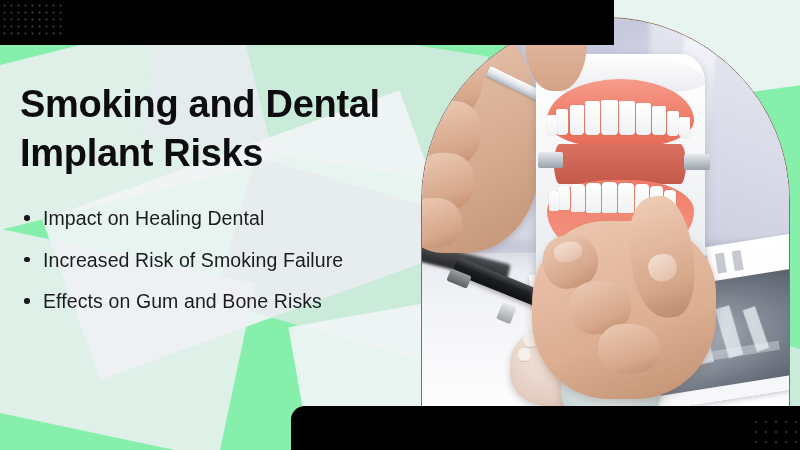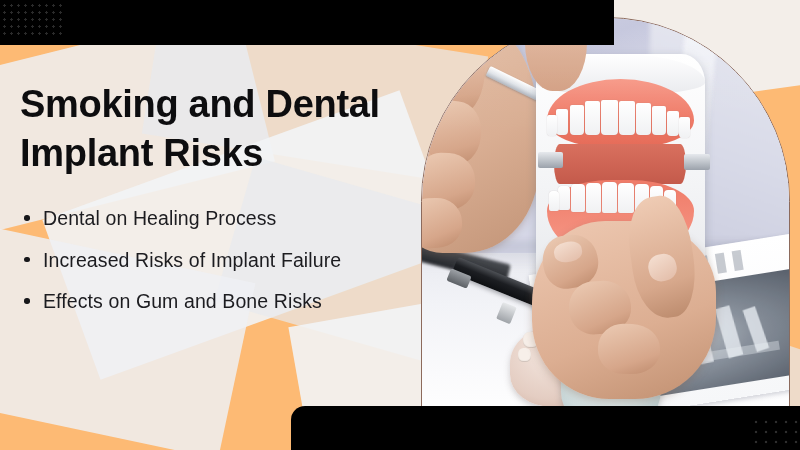--- a/index.html
+++ b/index.html
@@ -3,21 +3,21 @@
 <meta charset="utf-8">
 <style>
   html,body{margin:0;padding:0;}
   body{
     width:800px;height:450px;overflow:hidden;position:relative;
     background:#ffffff;
     font-family:"Liberation Sans", sans-serif;
   }
   #slide{
     position:absolute;inset:0;width:800px;height:450px;overflow:hidden;
-    background:#fdba74;
+    background:#86efac;
   }
 
   
   .bg-tex{position:absolute;inset:0;pointer-events:none;}
   .bg-tex .shard{position:absolute;background:#eef0f3;opacity:.85;}
   .bg-tex .shard.b{background:#e7eaee;opacity:.7;}
   .bg-tex .shard.c{background:#f2f4f6;opacity:.9;}
 
   
   #top-bar{
@@ -321,25 +321,25 @@
   <div id="bottom-bar">
     <div id="bottom-dots"></div>
   </div>
 
   <div id="text-col">
     <h1 id="title">Smoking and Dental
 Implant Risks</h1>
     <ul id="bullets">
       <li>
         <span class="dot"></span>
-        <span>Dental on Healing Process</span>
+        <span>Impact on Healing Dental</span>
       </li>
       <li>
         <span class="dot"></span>
-        <span>Increased Risks of Implant Failure</span>
+        <span>Increased Risk of Smoking Failure</span>
       </li>
       <li>
         <span class="dot"></span>
         <span>Effects on Gum and Bone Risks</span>
       </li>
     </ul>
   </div>
 
 </div>
 

